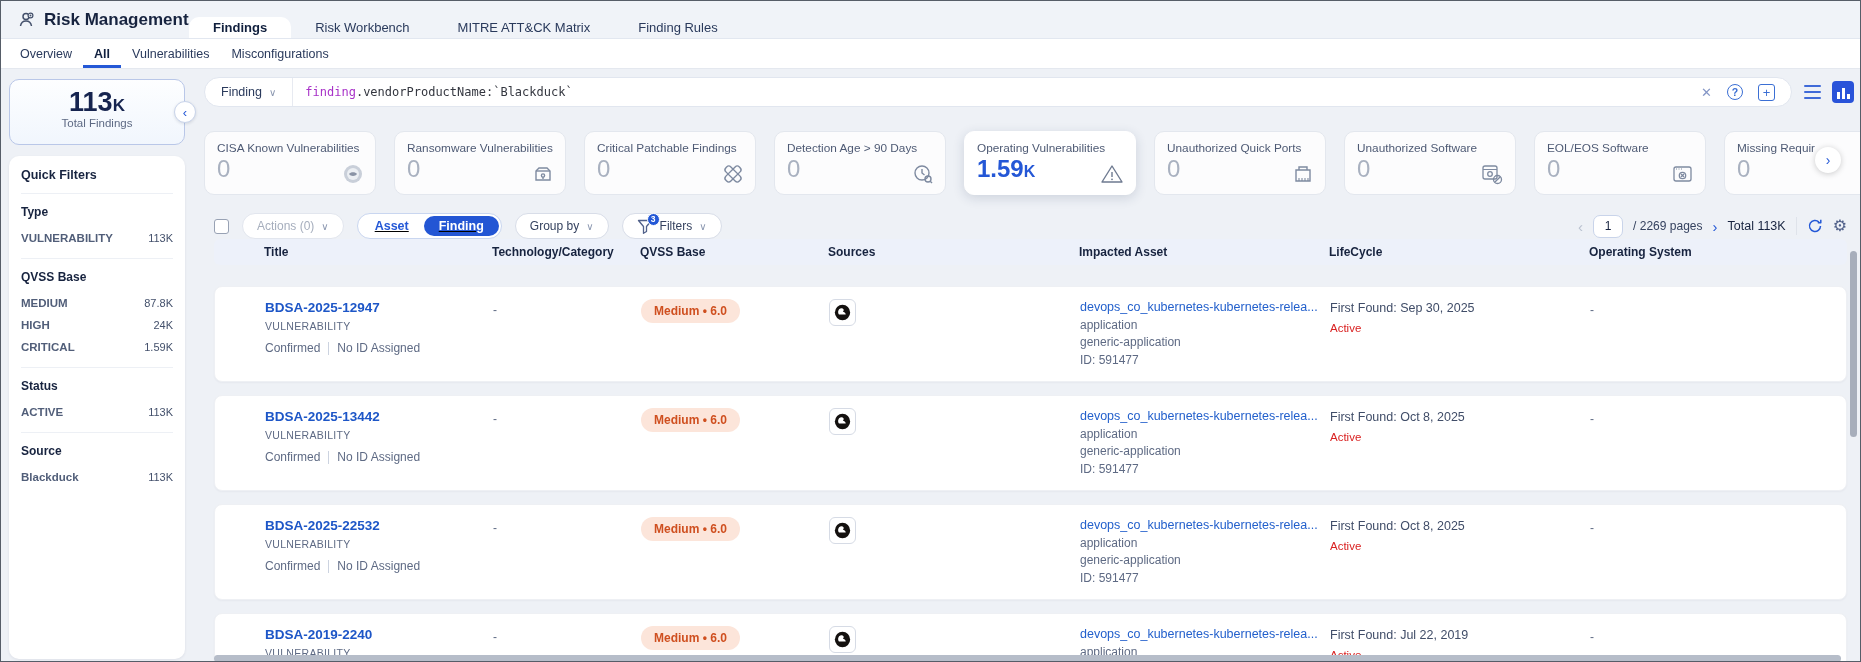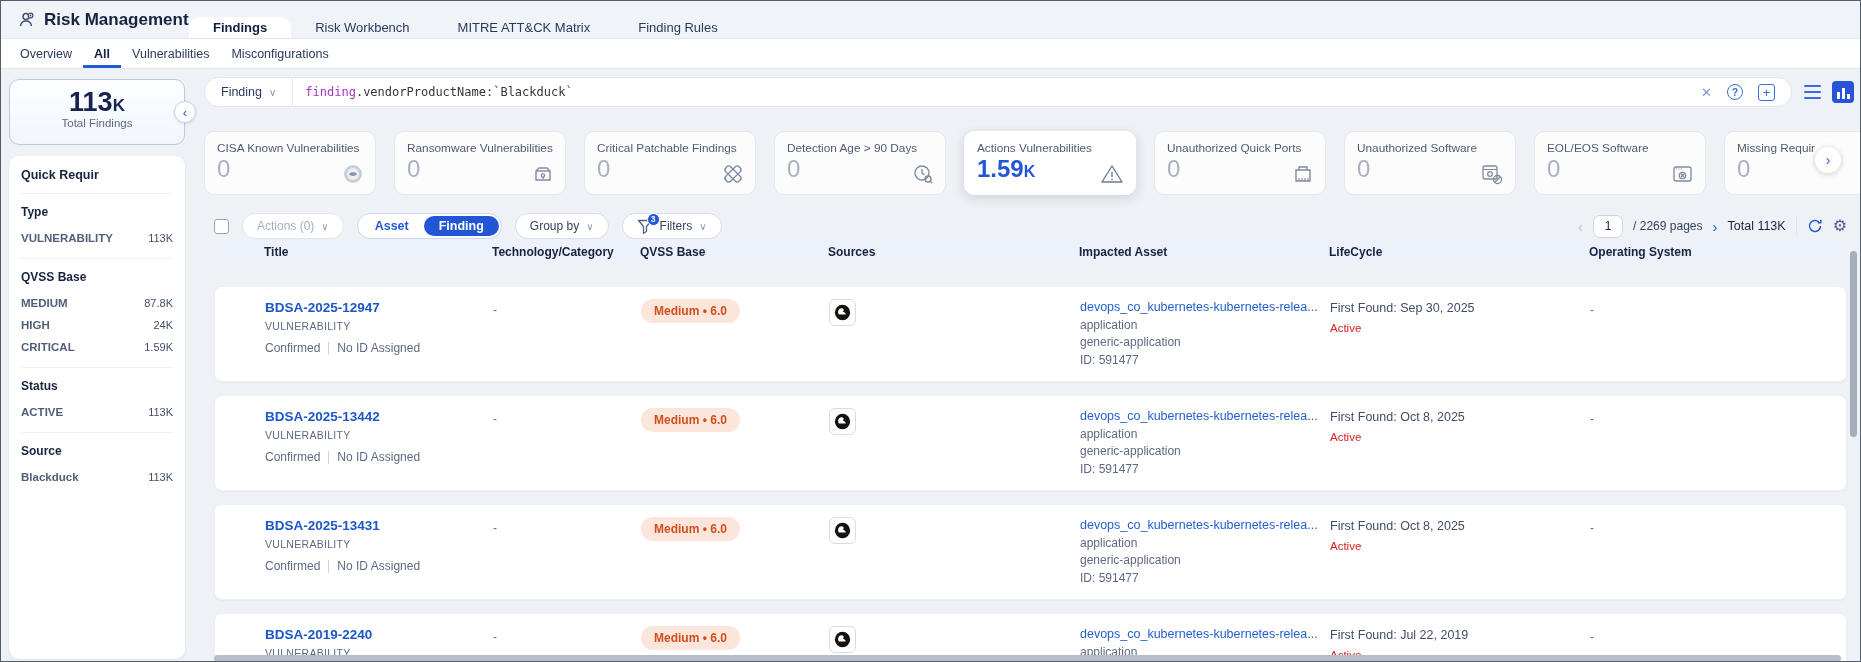--- a/index.html
+++ b/index.html
@@ -80,21 +80,21 @@
                    background:#fff; box-shadow:0 1px 6px rgba(0,0,0,.2); color:#2458d6; font-size:14px;
                    display:flex; align-items:center; justify-content:center; cursor:pointer; z-index:3; }
 
   
   .toolbar { position:absolute; left:213px; top:212px; width:1633px; height:26px;
              display:flex; align-items:center; gap:13px; }
   .checkbox { width:15px; height:15px; border:1.4px solid #98a2b4; border-radius:3px; background:#fff; cursor:pointer; }
   .btn-pill { height:26px; border-radius:14px; border:1px solid #d8dde8; background:#fff; font-size:12px;
               display:flex; align-items:center; gap:7px; padding:0 14px; cursor:pointer; color:#35425f; }
   .btn-actions { color:#a6aebd; border-color:#e2e6ee; }
-  .segmented { border:1px solid #c9d6f0; border-radius:15px; background:#fff; display:flex; padding:2px; }
+  .segmented { border:1px solid #c9d6f0; border-radius:15px; background:#fff; display:flex; padding:2px;text-decoration:underline; }
   .seg { padding:3px 15px; font-size:12.5px; font-weight:700; color:#2458d6; border-radius:12px; cursor:pointer; }
   .seg.active { background:#2356d4; color:#fff; }
   .funnel-wrap { position:relative; }
   .badge { position:absolute; top:-6px; right:-7px; min-width:13px; height:13px; border-radius:7px;
            background:#2458d6; border:1.5px solid #fff; color:#fff; font-size:8.5px; font-weight:700;
            display:flex; align-items:center; justify-content:center; padding:0 2px; }
   .toolbar-right { margin-left:auto; display:flex; align-items:center; gap:10px; }
   .pg-prev { color:#b9c1cf; font-size:15px; cursor:pointer; }
   .pg-next { color:#2458d6; font-size:15px; cursor:pointer; }
   .page-box { width:30px; height:23px; border:1px solid #c9d4ea; border-radius:7px; font-size:12px;
@@ -165,21 +165,21 @@
   <aside class="sidebar">
     <div class="total-card">
       <div class="total-value"><span>113</span><span class="k-unit">K</span></div>
       <div class="total-label">Total Findings</div>
       <div class="collapse-btn">
         <span>‹</span>
       </div>
     </div>
 
     <div class="filters-card">
-      <div class="qf-title">Quick Requir</div>
+      <div class="qf-title">Quick Filters</div>
 
       <div class="f-group">
         <div class="f-group-title">Type</div>
         <div class="filter-item">
           <span class="f-label">VULNERABILITY</span>
           <span class="f-count">113K</span>
         </div>
       </div>
 
       <div class="f-group">
@@ -288,21 +288,21 @@
         <svg width="22" height="22" viewBox="0 0 22 22" fill="none" stroke="#7e8aa0" stroke-width="1.4">
             <circle cx="10" cy="10" r="7"></circle>
             <path d="M10 6v4l2.5 2"></path>
             <circle cx="16" cy="16" r="3"></circle>
             <path d="M18.2 18.2L20 20"></path>
           </svg>
       </span>
     </div>
 
     <div class="stat-card selected">
-      <div class="stat-label">Actions Vulnerabilities</div>
+      <div class="stat-label">Operating Vulnerabilities</div>
       <div class="stat-value"><span>1.59</span><span class="k-unit">K</span></div>
       <span class="stat-icon">
         <svg width="24" height="22" viewBox="0 0 24 22" fill="none" stroke="#6e7a90" stroke-width="1.4">
             <path d="M12 3L22 19H2z" stroke-linejoin="round"></path>
             <path d="M12 9v5"></path>
             <circle cx="12" cy="16.3" r="0.9" fill="#6e7a90" stroke="none"></circle>
           </svg>
       </span>
     </div>
 
@@ -475,21 +475,21 @@
     </div>
     <div class="cell" style="left:1115px; top:14px">
       <div class="found-text">First Found: Oct 8, 2025</div>
       <div class="active-text">Active</div>
     </div>
     <div class="cell dash" style="left:1375px; top:16px">-</div>
   </div>
 
   <div class="row-card" style="top:503px">
     <div class="cell" style="left:50px; top:13px">
-      <div class="row-title">BDSA-2025-13431</div>
+      <div class="row-title">BDSA-2025-22532</div>
       <div class="row-type">VULNERABILITY</div>
       <div class="row-status">
         <span>Confirmed</span>
           <span class="status-sep"></span>
           <span>No ID Assigned</span>
       </div>
     </div>
     <div class="cell dash" style="left:278px; top:16px">-</div>
     <div class="cell" style="left:426px; top:12px">
       <span class="qvss-pill">Medium • 6.0</span>

